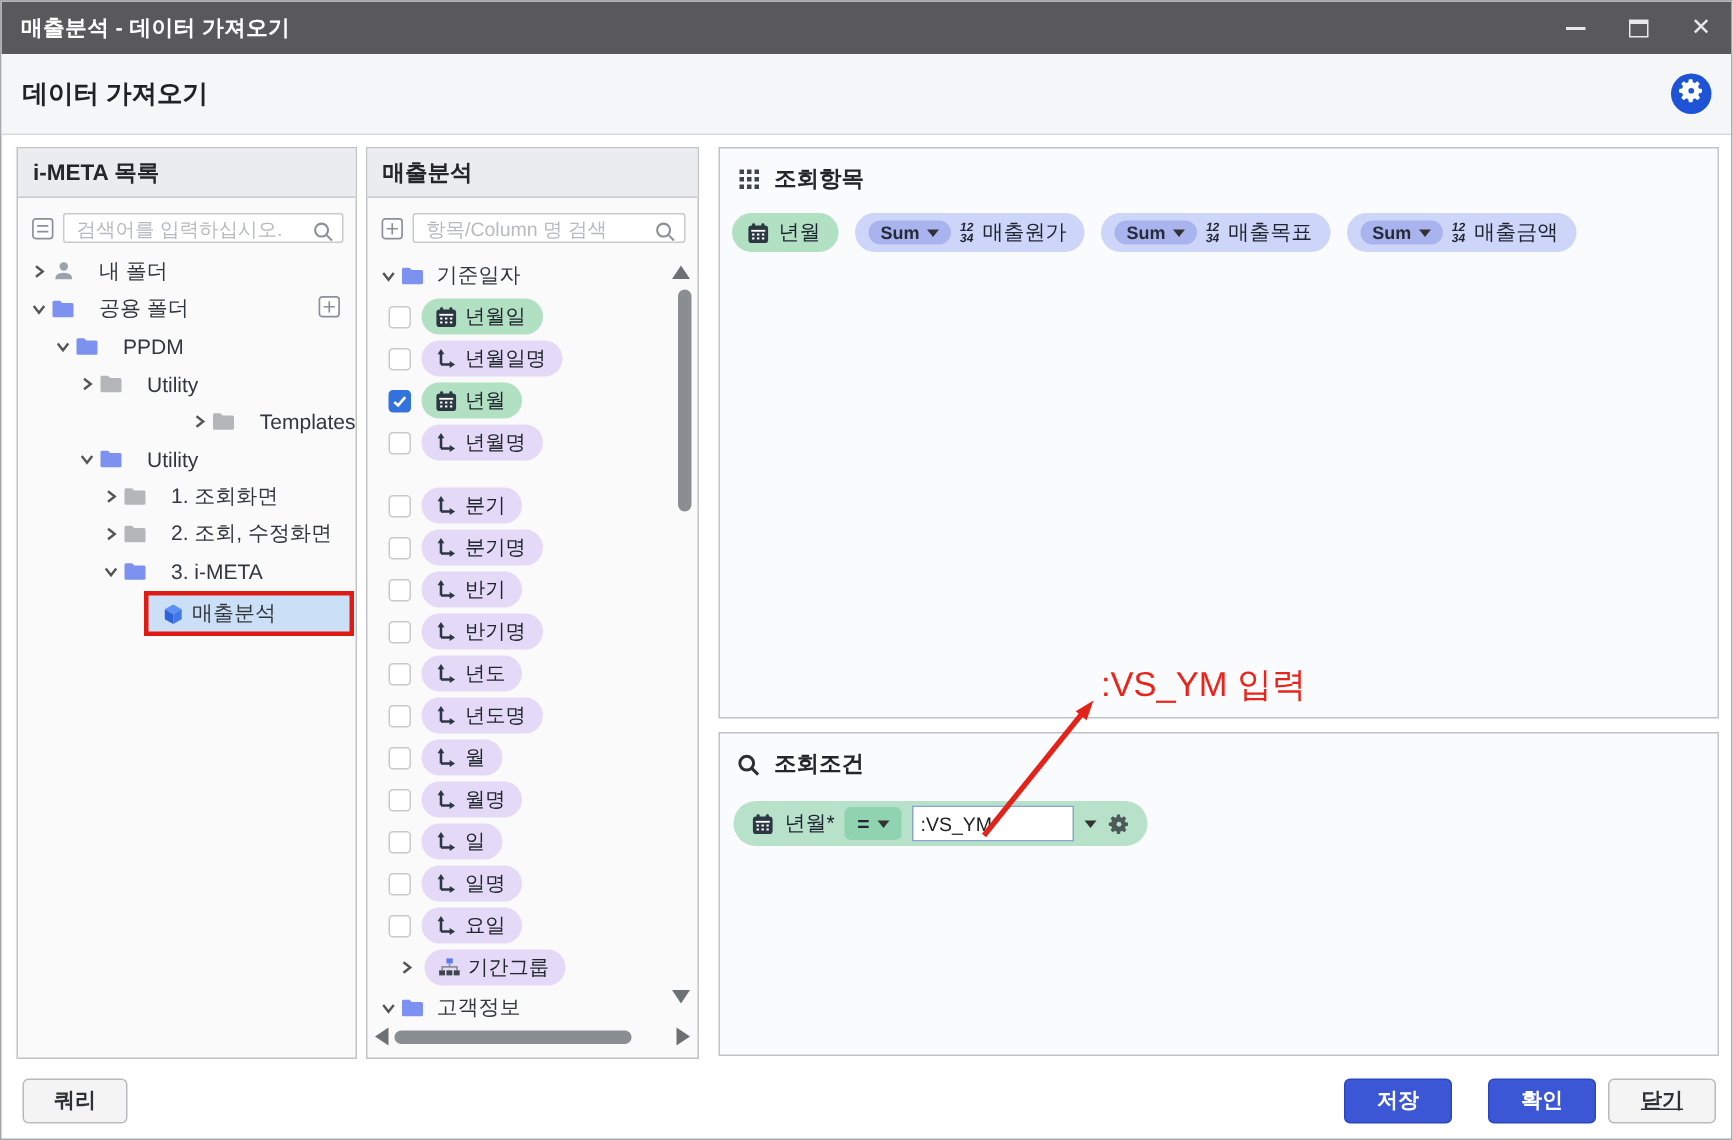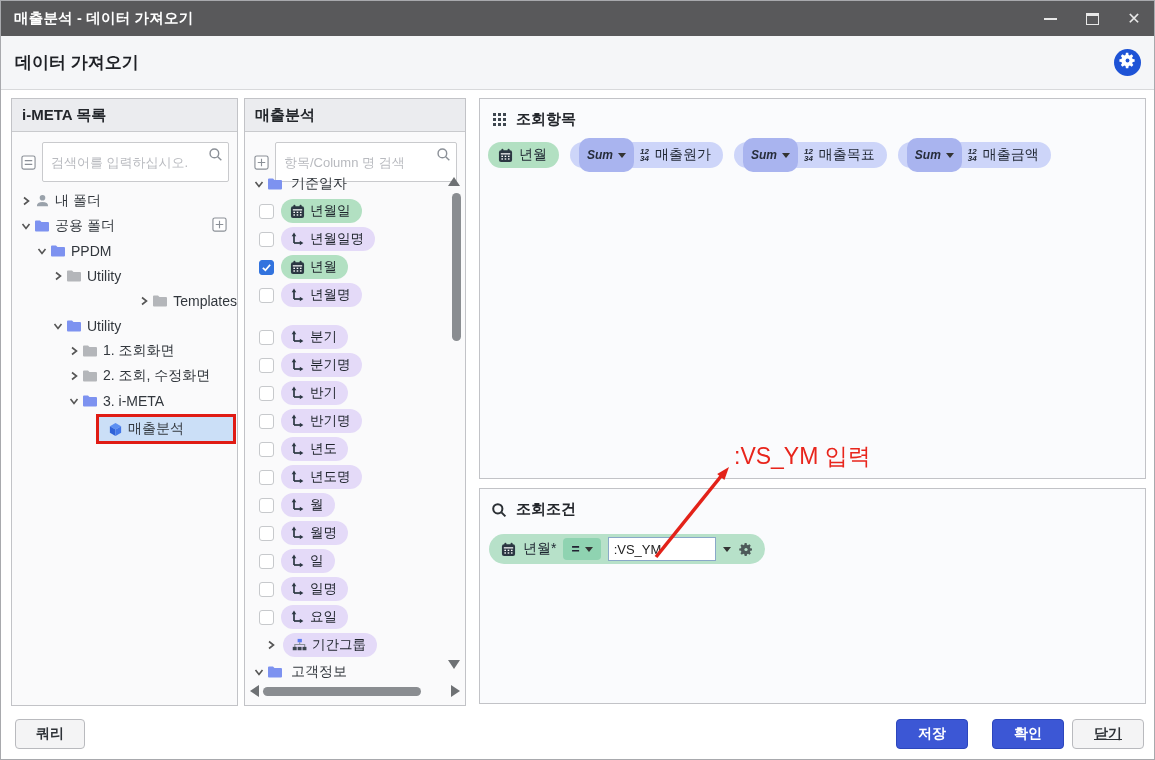--- a/index.html
+++ b/index.html
@@ -21,28 +21,28 @@
          background:#1e53d6;display:flex;align-items:center;justify-content:center;cursor:pointer;}
   .panel{position:absolute;border:1px solid #c2c3c7;background:#fafafb;box-sizing:border-box;}
   .phead{height:33px;background:#ebecef;border-bottom:1px solid #c9cacd;display:flex;align-items:center;
          font-size:15px;font-weight:bold;color:#23262b;padding-left:10px;box-sizing:border-box;}
   #leftPanel{left:10px;top:97px;width:227px;height:608px;}
   #midPanel{left:243px;top:97px;width:222px;height:608px;}
   #qiPanel{left:478px;top:97px;width:667px;height:381px;background:#fafbfd;}
   #qfPanel{left:478px;top:487px;width:667px;height:216px;background:#fafbfd;}
   .searchrow{display:flex;align-items:center;gap:6px;margin:10px 8px 6px 8px;}
   .sinput{position:relative;flex:1;}
-  .sinput input{width:100%;height:40px;border:1px solid #c9cacd;background:#fff;box-sizing:border-box;
+  .sinput input{width:100%;height:20px;border:1px solid #c9cacd;background:#fff;box-sizing:border-box;
                 font-size:13px;color:#333;padding:0 26px 0 8px;outline:none;border-radius:2px;
                 font-family:"Liberation Sans","DejaVu Sans",sans-serif;}
   .sinput input::placeholder{color:#b8babf;}
   .sinput .mag{position:absolute;right:6px;top:5px;}
   .icn{display:inline-flex;align-items:center;justify-content:center;width:16px;height:16px;flex:0 0 auto;}
   .trow{display:flex;align-items:center;height:25px;font-size:14px;color:#32373d;position:relative;cursor:default;}
-  .trow .tlabel{margin-left:5px;white-space:nowrap;}
+  .trow .tlabel{margin-left:16px;white-space:nowrap;}
   .trow .addbtn{position:absolute;right:10px;top:4px;cursor:pointer;}
   .trow.sel{height:32px;}
   .redframe{display:inline-flex;align-items:center;background:#cbdff7;border:3px solid #e01b14;
             padding:3px 8px;min-width:118px;margin-left:-2px;}
   .redframe .tlabel{margin-left:5px;}
   .m-list{position:absolute;left:0;top:72px;right:20px;bottom:22px;overflow:hidden;}
   .mrow{display:flex;align-items:center;height:28px;font-size:14px;color:#32373d;}
   .mrow.folder{height:26px;}
   .cb{width:15px;height:15px;border:1px solid #c7c9cc;border-radius:3px;background:#fff;flex:0 0 auto;
       display:inline-flex;align-items:center;justify-content:center;margin-right:7px;cursor:pointer;box-sizing:border-box;}
@@ -62,22 +62,22 @@
          border-top:6px solid transparent;border-bottom:6px solid transparent;border-right:9px solid #6e7174;}
   .hsb-thumb{position:absolute;left:18px;bottom:9px;width:158px;height:9px;background:#8a8d91;border-radius:5px;cursor:pointer;}
   .hsb-r{position:absolute;right:5px;bottom:8px;width:0;height:0;cursor:pointer;
          border-top:6px solid transparent;border-bottom:6px solid transparent;border-left:9px solid #6e7174;}
   
   .qhead{display:flex;align-items:center;gap:9px;margin:11px 0 0 11px;font-size:15px;font-weight:bold;color:#23262b;}
   .chiprow{display:flex;align-items:center;gap:11px;margin:13px 0 0 8px;flex-wrap:wrap;}
   .qchip{display:inline-flex;align-items:center;gap:6px;height:26px;padding:0 12px 0 9px;border-radius:13px;
          font-size:14px;color:#1d2430;background:#cdd5f9;white-space:nowrap;cursor:pointer;}
   .qchip.green{background:#b2e0c2;}
-  .sumpill{display:inline-flex;align-items:center;gap:5px;height:34px;padding:0 8px;border-radius:10px;
-           background:#a9b4ef;font-size:12px;font-weight:bold;color:#262c3a;cursor:pointer;font-style:italic;}
+  .sumpill{display:inline-flex;align-items:center;gap:5px;height:16px;padding:0 8px;border-radius:10px;
+           background:#a9b4ef;font-size:12px;font-weight:bold;color:#262c3a;cursor:pointer;}
   .tri{width:0;height:0;border-left:4px solid transparent;border-right:4px solid transparent;border-top:5px solid #333;display:inline-block;}
   .numicn{display:inline-flex;flex-direction:column;align-items:center;justify-content:center;
           font-size:8px;font-weight:bold;line-height:7.5px;color:#1d2430;letter-spacing:0;}
   .condrow{display:flex;align-items:center;margin:15px 0 0 9px;}
   .condpill{display:inline-flex;align-items:center;gap:7px;height:30px;padding:0 11px;border-radius:15px;
             background:#b7e1c9;font-size:14px;color:#1d2430;}
   .oppill{display:inline-flex;align-items:center;gap:5px;height:22px;padding:0 8px;border-radius:4px;
           background:#8fd3b1;font-weight:bold;color:#223;cursor:pointer;}
   .condpill input{width:108px;height:24px;border:1px solid #8aa8c8;background:#fff;font-size:13px;color:#222;
                   padding:0 5px;outline:none;box-sizing:border-box;font-family:"Liberation Sans","DejaVu Sans",sans-serif;}

